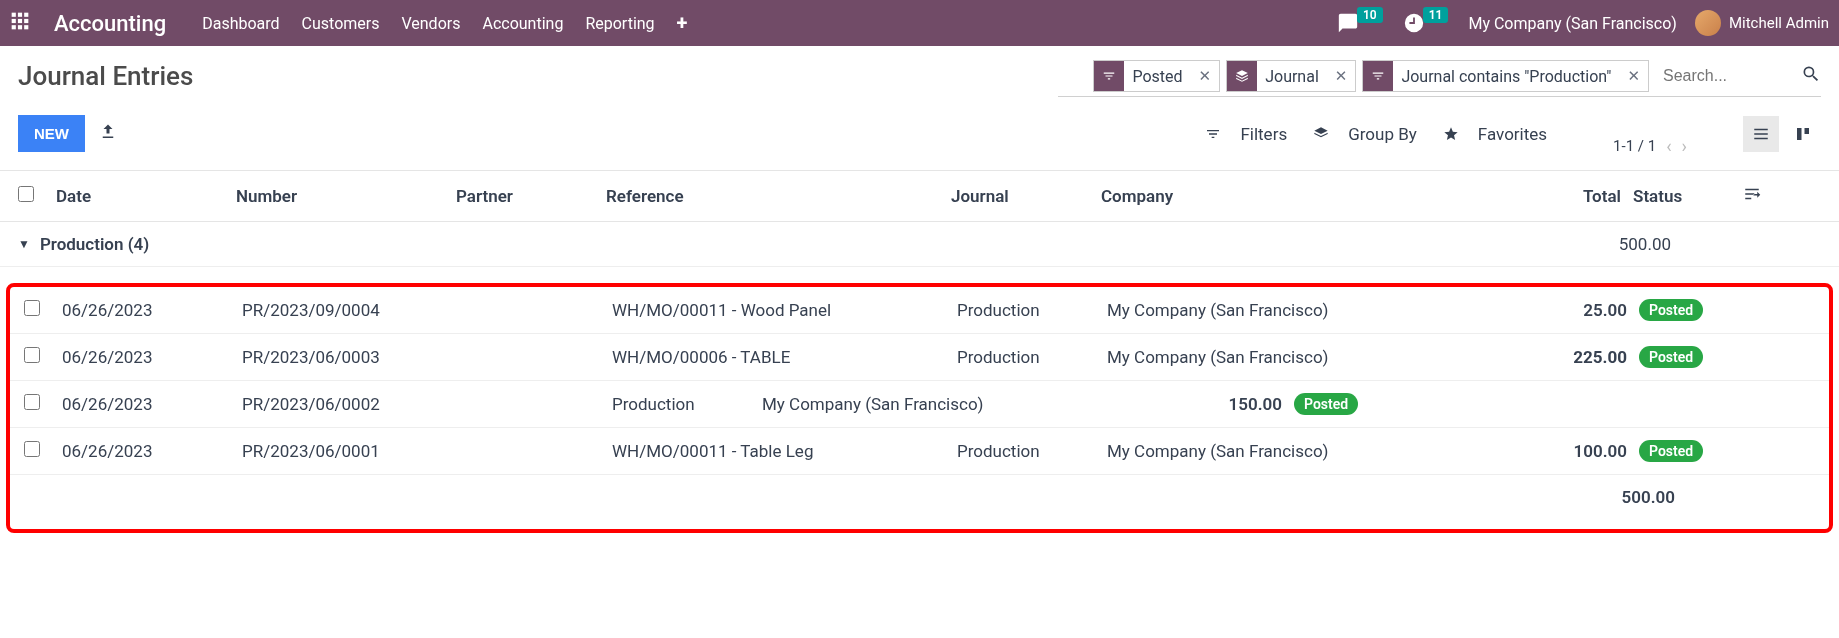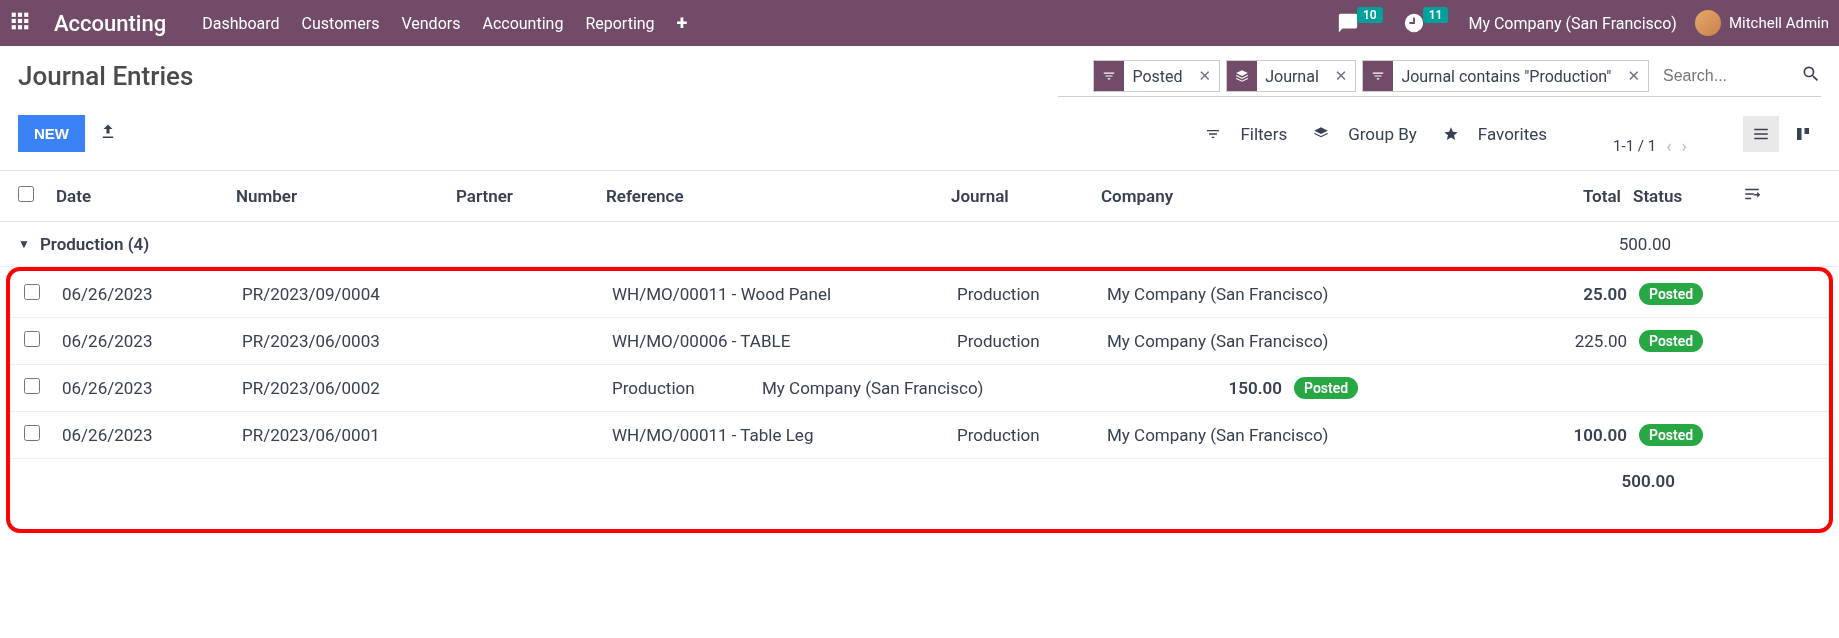--- a/index.html
+++ b/index.html
@@ -54,21 +54,21 @@
   .col-company{width:430px;}
   .col-total{width:90px;text-align:right;}
   .col-status{width:100px;padding-left:12px;}
   .col-opt{width:40px;text-align:right;}
   input[type=checkbox]{width:16px;height:16px;border:1px solid #bbb;}
 
   .group-row{display:flex;align-items:center;padding:12px 18px;border-bottom:1px solid #eee;font-weight:600;font-size:17px;}
   .group-row .caret{margin-right:10px;font-size:12px;}
   .group-row .gtotal{margin-left:auto;margin-right:150px;font-weight:400;}
 
-  .highlight-box{border:4px solid #ff0000;border-radius:14px;margin:0 6px;padding-bottom:26px;}
+  .highlight-box{border:4px solid #ff0000;border-radius:8px;margin:16px 6px;padding-bottom:10px;}
   .data-row{display:flex;align-items:center;padding:12px 14px;border-bottom:1px solid #eee;font-size:17px;color:#374151;}
   .badge-status{background:#28a745;color:#fff;font-size:14px;font-weight:600;padding:3px 10px;border-radius:14px;display:inline-block;}
   .footer-row{display:flex;padding:12px 14px;font-weight:600;font-size:17px;}
   .footer-row .ftotal{margin-left:auto;margin-right:140px;}
 </style>
 </head>
 <body>
 
 <div class="topnav">
   <span class="apps-icon">
@@ -233,21 +233,21 @@
           <div class="col-opt"></div>
         </div>
         <div class="data-row">
           <div class="col-chk"><input type="checkbox" style=""></div>
           <div class="col-date">06/26/2023</div>
           <div class="col-num">PR/2023/06/0003</div>
           <div class="col-partner"></div>
           <div class="col-ref">WH/MO/00006 - TABLE</div>
           <div class="col-journal">Production</div>
           <div class="col-company">My Company (San Francisco)</div>
-          <div class="col-total" style="font-weight:400;">225.00</div>
+          <div class="col-total" style="font-weight:700;">225.00</div>
           <div class="col-status"><span class="badge-status">Posted</span></div>
           <div class="col-opt"></div>
         </div>
         <div class="data-row">
           <div class="col-chk"><input type="checkbox" style=""></div>
           <div class="col-date">06/26/2023</div>
           <div class="col-num">PR/2023/06/0002</div>
           <div class="col-partner"></div>
           <div class="col-journal">Production</div>
           <div class="col-company">My Company (San Francisco)</div>

